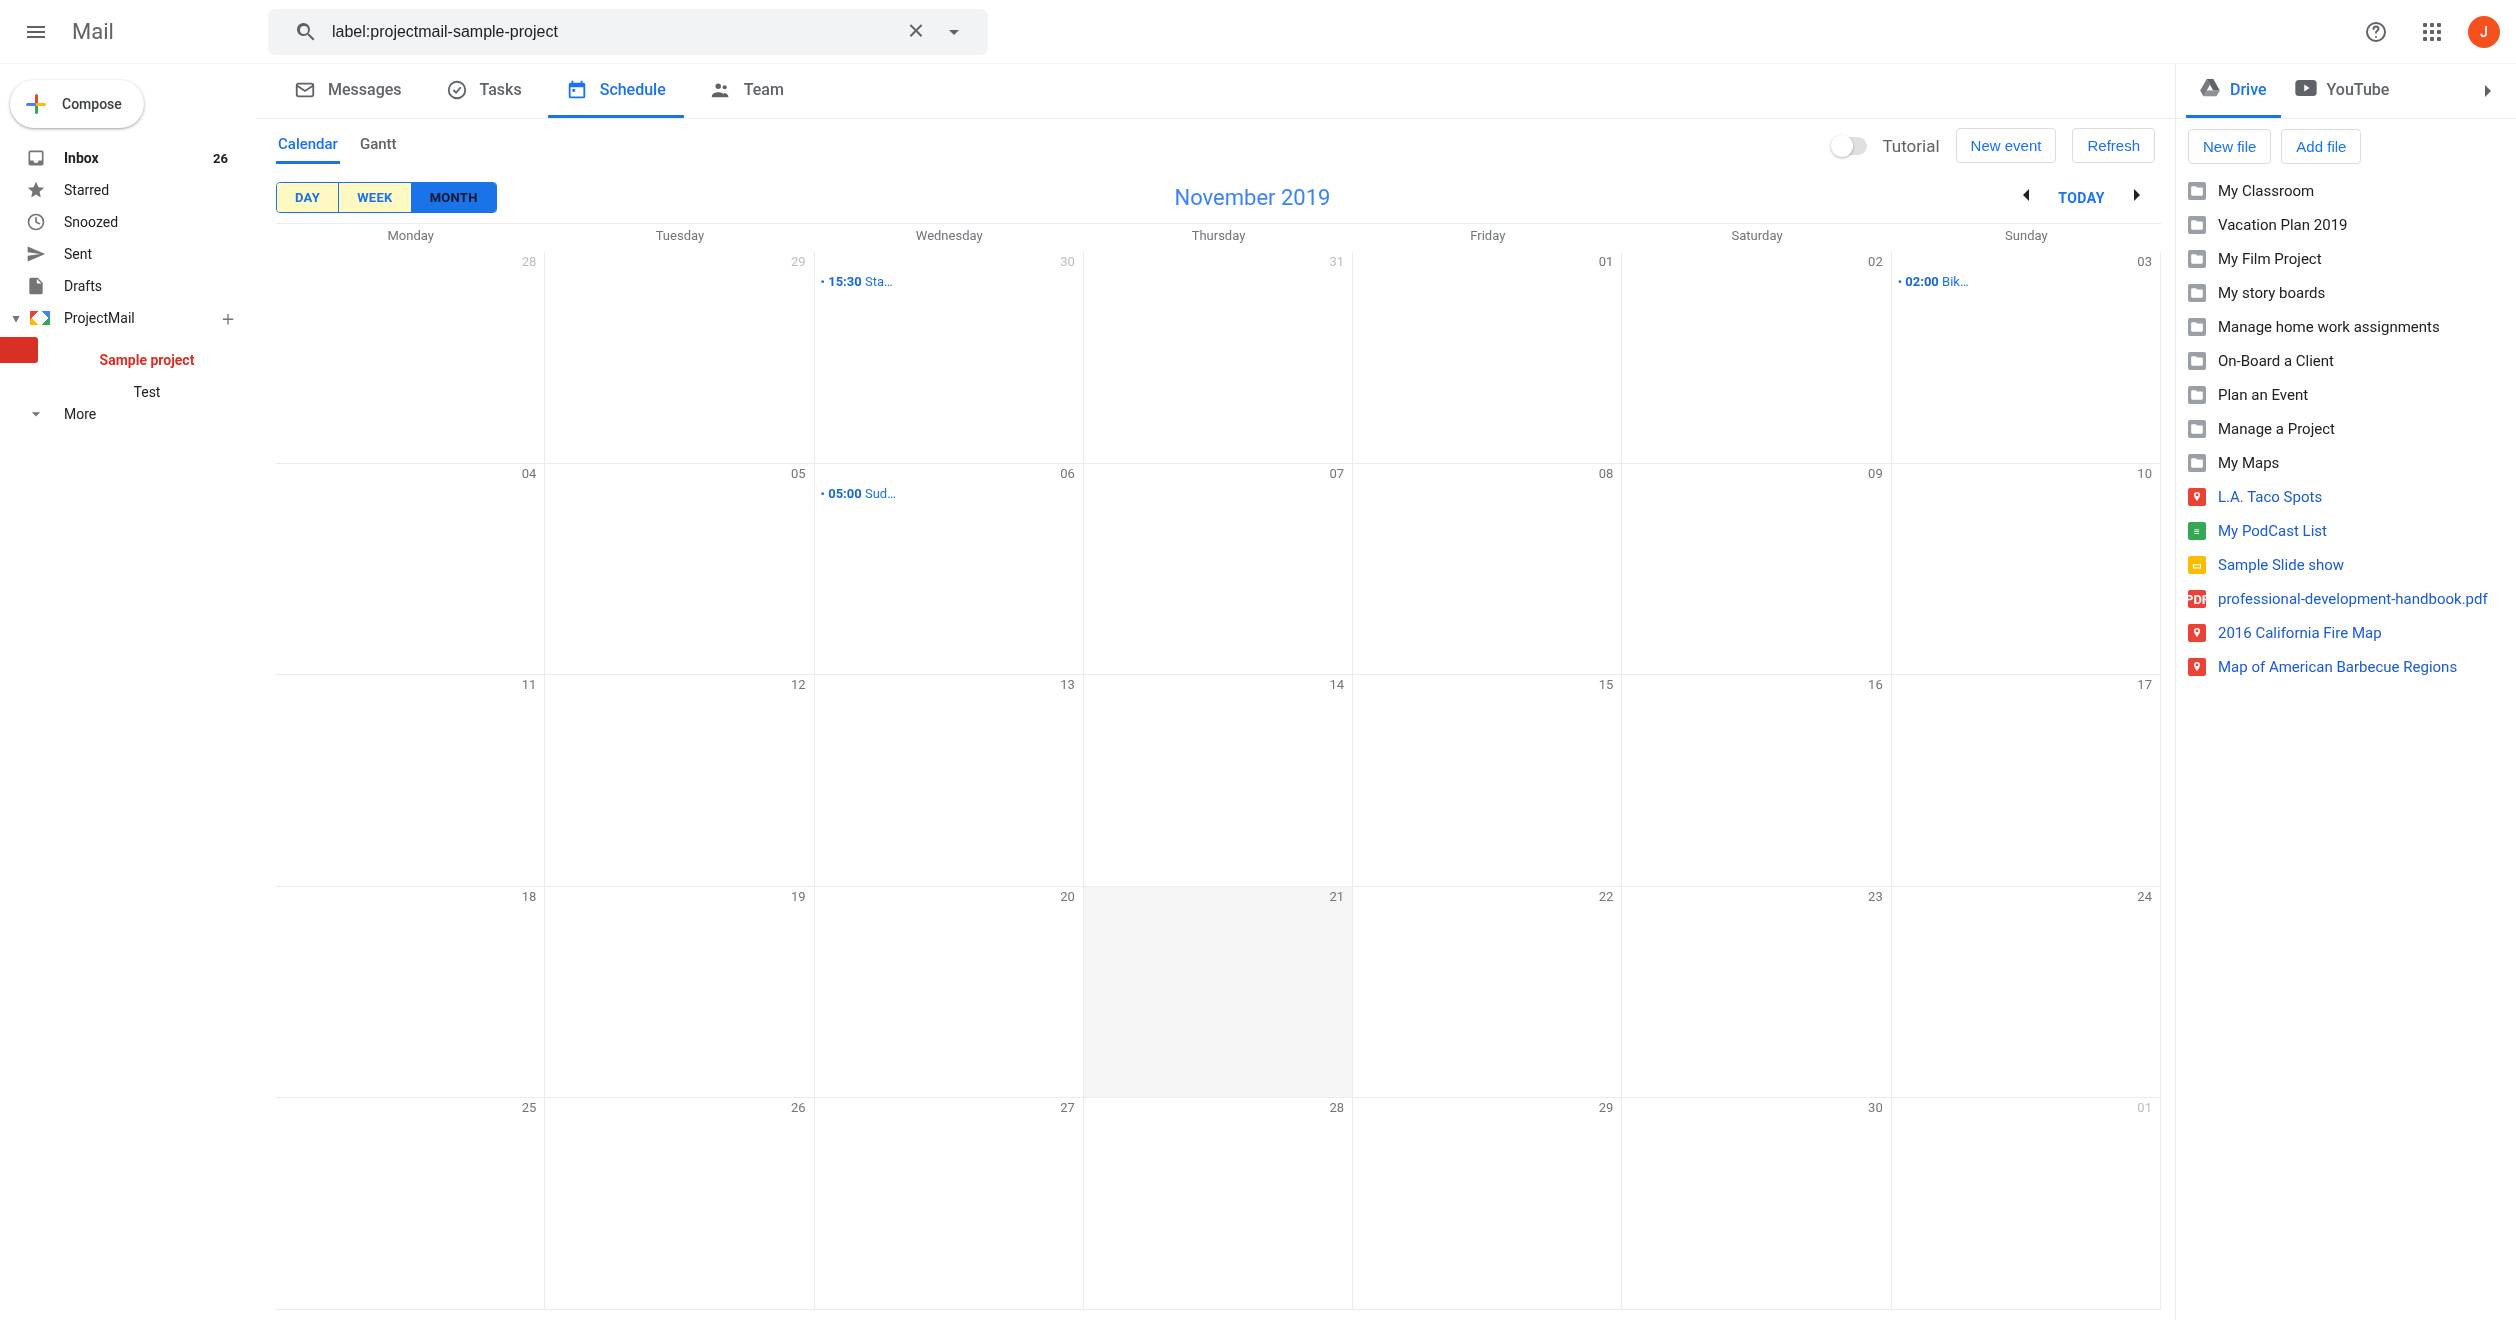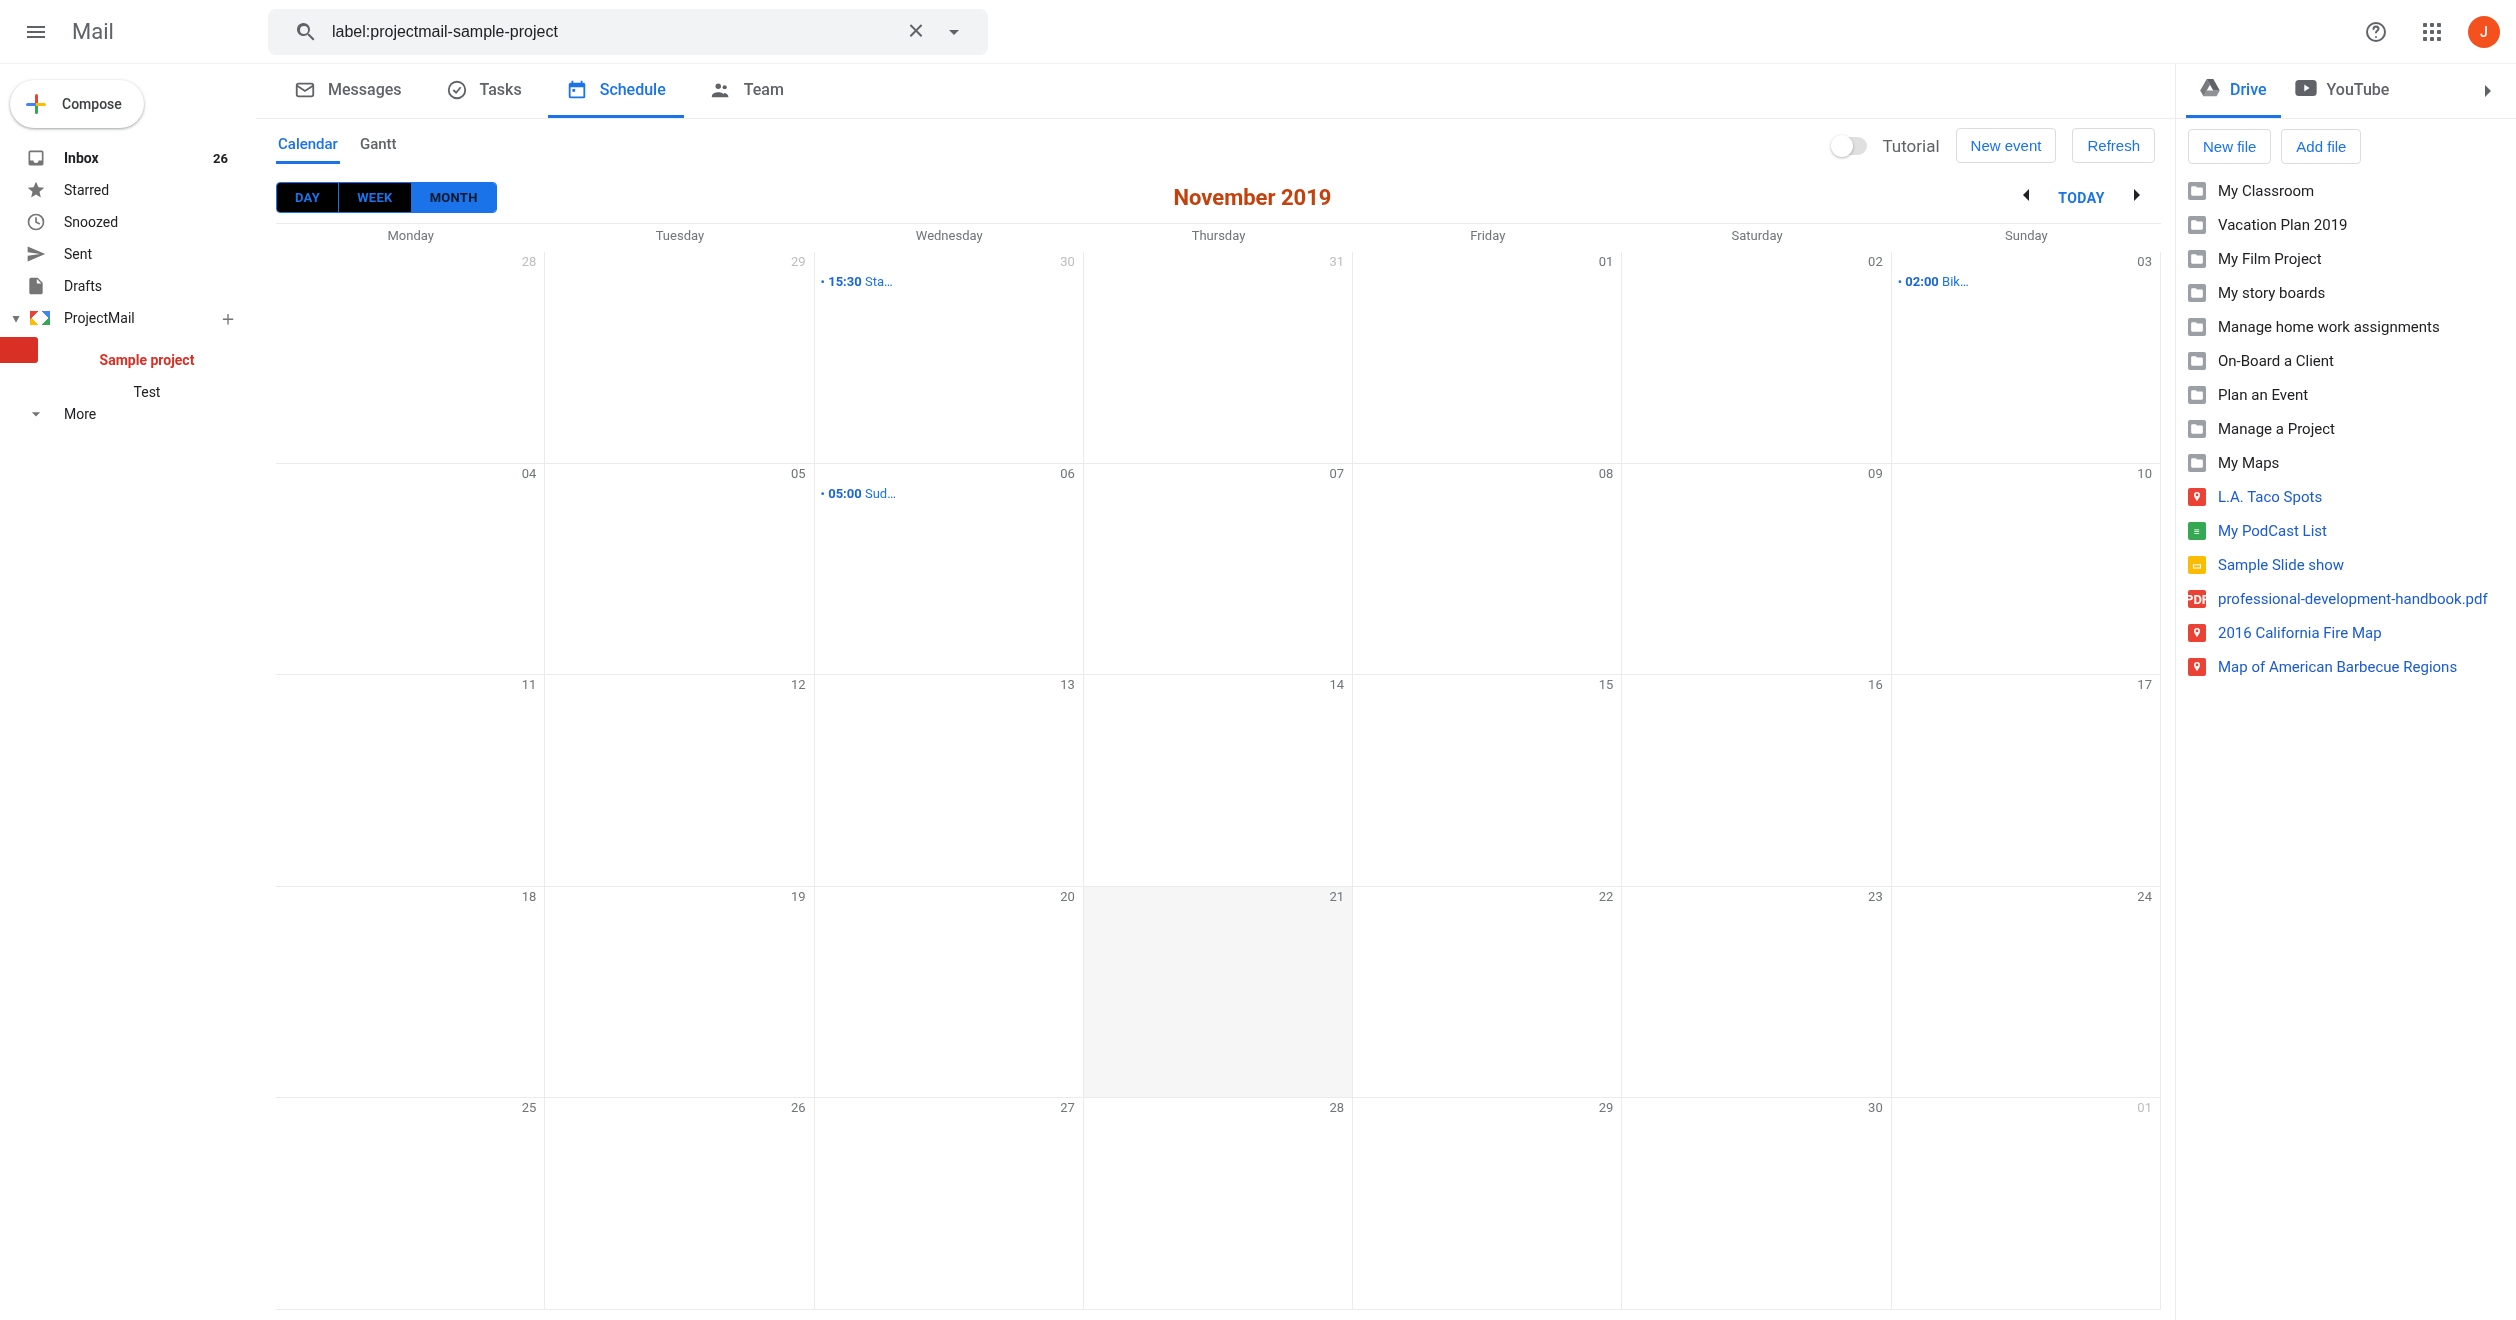--- a/index.html
+++ b/index.html
@@ -192,25 +192,25 @@
   }
 
   
   .cal-head {
     display:flex; align-items:center; justify-content:space-between;
     padding: 10px 20px 6px;
   }
   .view-seg { display:flex; border:1px solid var(--g-blue); border-radius:4px; overflow:hidden; }
   .view-seg .seg {
     padding: 7px 18px; font-size:13px; font-weight:700; color: var(--g-blue);
-    background:#000000; cursor:pointer; letter-spacing: .3px;
+    background:#fef9c3; cursor:pointer; letter-spacing: .3px;
   }
   .view-seg .seg + .seg { border-left: 1px solid var(--g-blue); }
   .view-seg .seg.active { background: var(--g-blue); color:#0f172a; }
-  .month-title { font-size:22px; font-weight:700; color:#c2410c; }
+  .month-title { font-size:22px; font-weight:400; color:#3b82f6; }
   .cal-nav { display:flex; align-items:center; gap: 14px; }
   .cal-nav .chev { font-size:24px; cursor:pointer; width:36px; text-align:center; }
   .today-btn { color: var(--g-blue); font-weight:700; font-size:14px; letter-spacing:.5px; cursor:pointer; }
 
   .cal-grid {
     flex:1; display:grid;
     grid-template-columns: repeat(7, 1fr);
     grid-template-rows: 28px repeat(5, 1fr);
     border-top: 1px solid #ebebeb;
     margin: 4px 14px 10px 20px;

